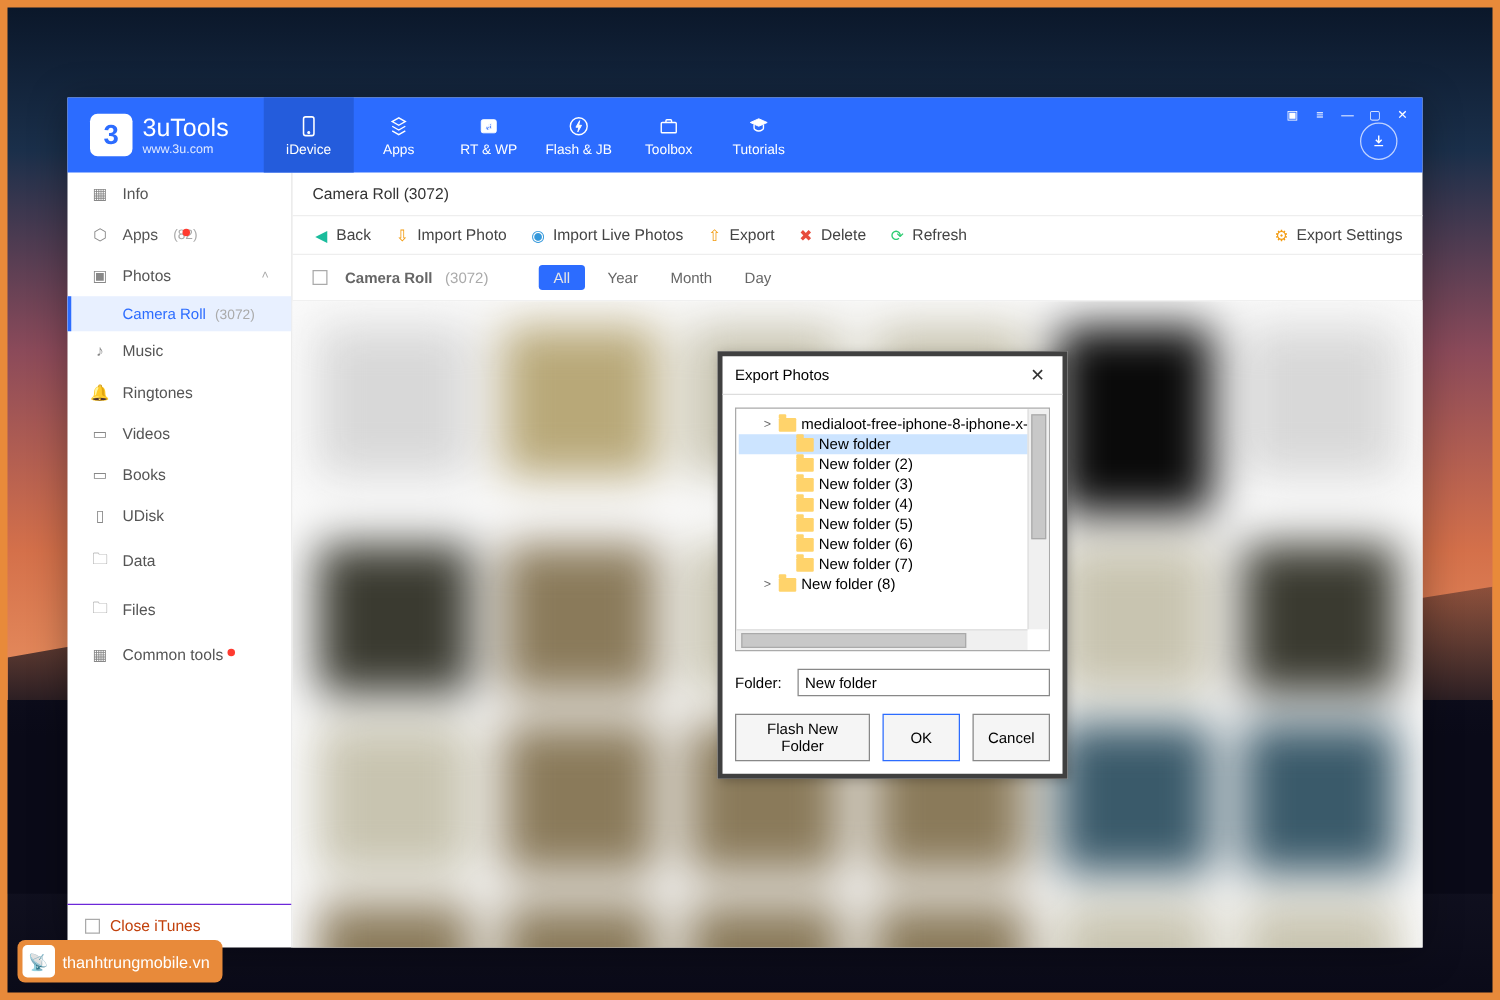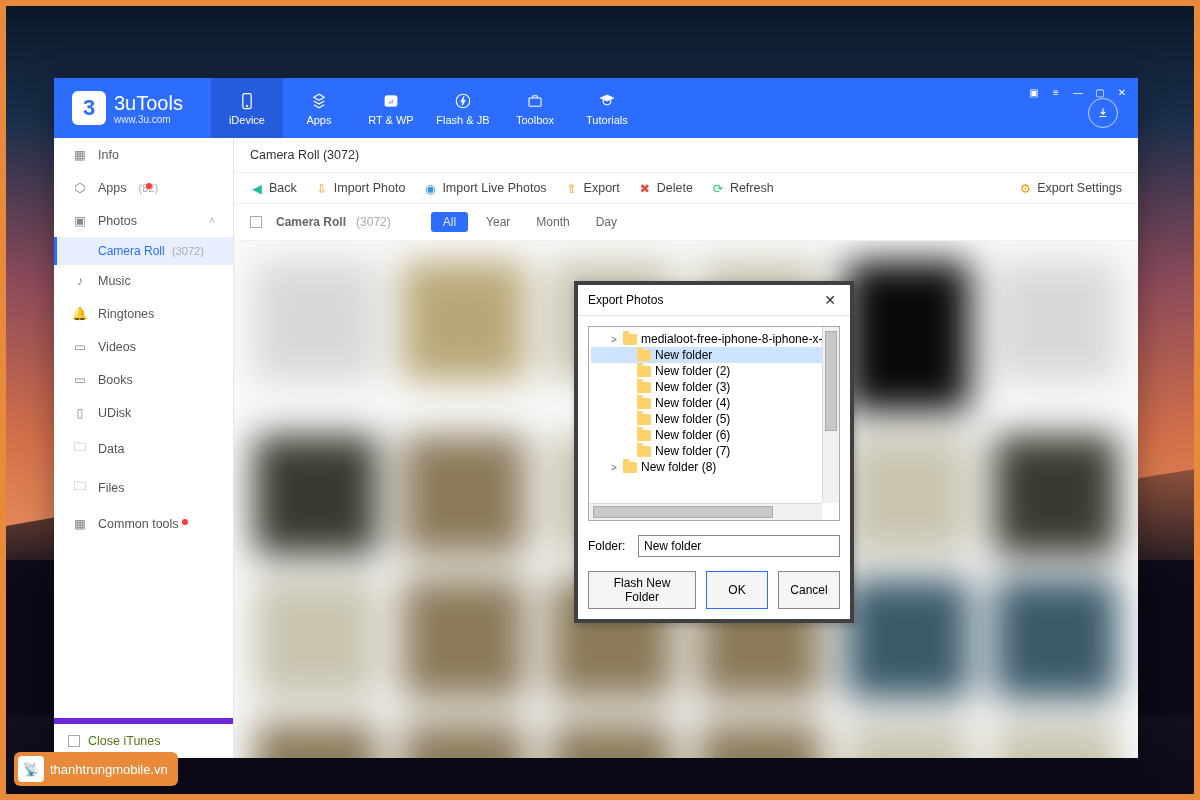--- a/index.html
+++ b/index.html
@@ -42,21 +42,21 @@
   .device-name{padding:10px 14px;border-bottom:1px solid #eee;color:#2c6cff;font-weight:500;}
   .device-name::before{content:"▾ ";font-size:10px;}
   .sb-item{display:flex;align-items:center;gap:10px;padding:9px 18px;cursor:pointer;position:relative;}
   .sb-item .sicon{width:16px;color:#888;display:inline-flex;justify-content:center;}
   .sb-item .scount{color:#aaa;font-size:11px;margin-left:2px;}
   .sb-item .dot{width:6px;height:6px;background:#ff3b30;border-radius:50%;position:absolute;}
   .sb-item.expanded .chev{margin-left:auto;color:#aaa;font-size:10px;}
   .sb-sub{padding:7px 10px 7px 44px;font-size:12px;color:#777;cursor:pointer;}
   .sb-sub.active{background:#e8f0ff;color:#2c6cff;border-left:3px solid #2c6cff;padding-left:41px;}
   .sb-sub .scount{color:#aaa;margin-left:4px;font-size:11px;}
-  .sb-foot{margin-top:auto;border-top:6px solid #6d28d9;padding:10px 14px;display:flex;align-items:center;gap:8px;color:#4d7c0f;}
+  .sb-foot{margin-top:auto;border-top:1px solid #6d28d9;padding:10px 14px;display:flex;align-items:center;gap:8px;color:#c2410c;}
   .cb{width:12px;height:12px;border:1px solid #aaa;display:inline-block;}
   
   .content{flex:1;display:flex;flex-direction:column;min-width:0;}
   .breadcrumb{padding:10px 16px;border-bottom:1px solid #eee;font-size:12.5px;color:#333;}
   .toolbar{display:flex;align-items:center;gap:18px;padding:8px 16px;border-bottom:1px solid #eee;font-size:12.5px;color:#444;}
   .tbtn{display:flex;align-items:center;gap:5px;cursor:pointer;}
   .tspacer{flex:1;}
   .ic{width:14px;height:14px;display:inline-flex;align-items:center;justify-content:center;}
   .filterbar{display:flex;align-items:center;gap:10px;padding:8px 16px;font-size:12px;color:#666;border-bottom:1px solid #f0f0f0;}
   .filterbar .cb{margin-right:4px;}

